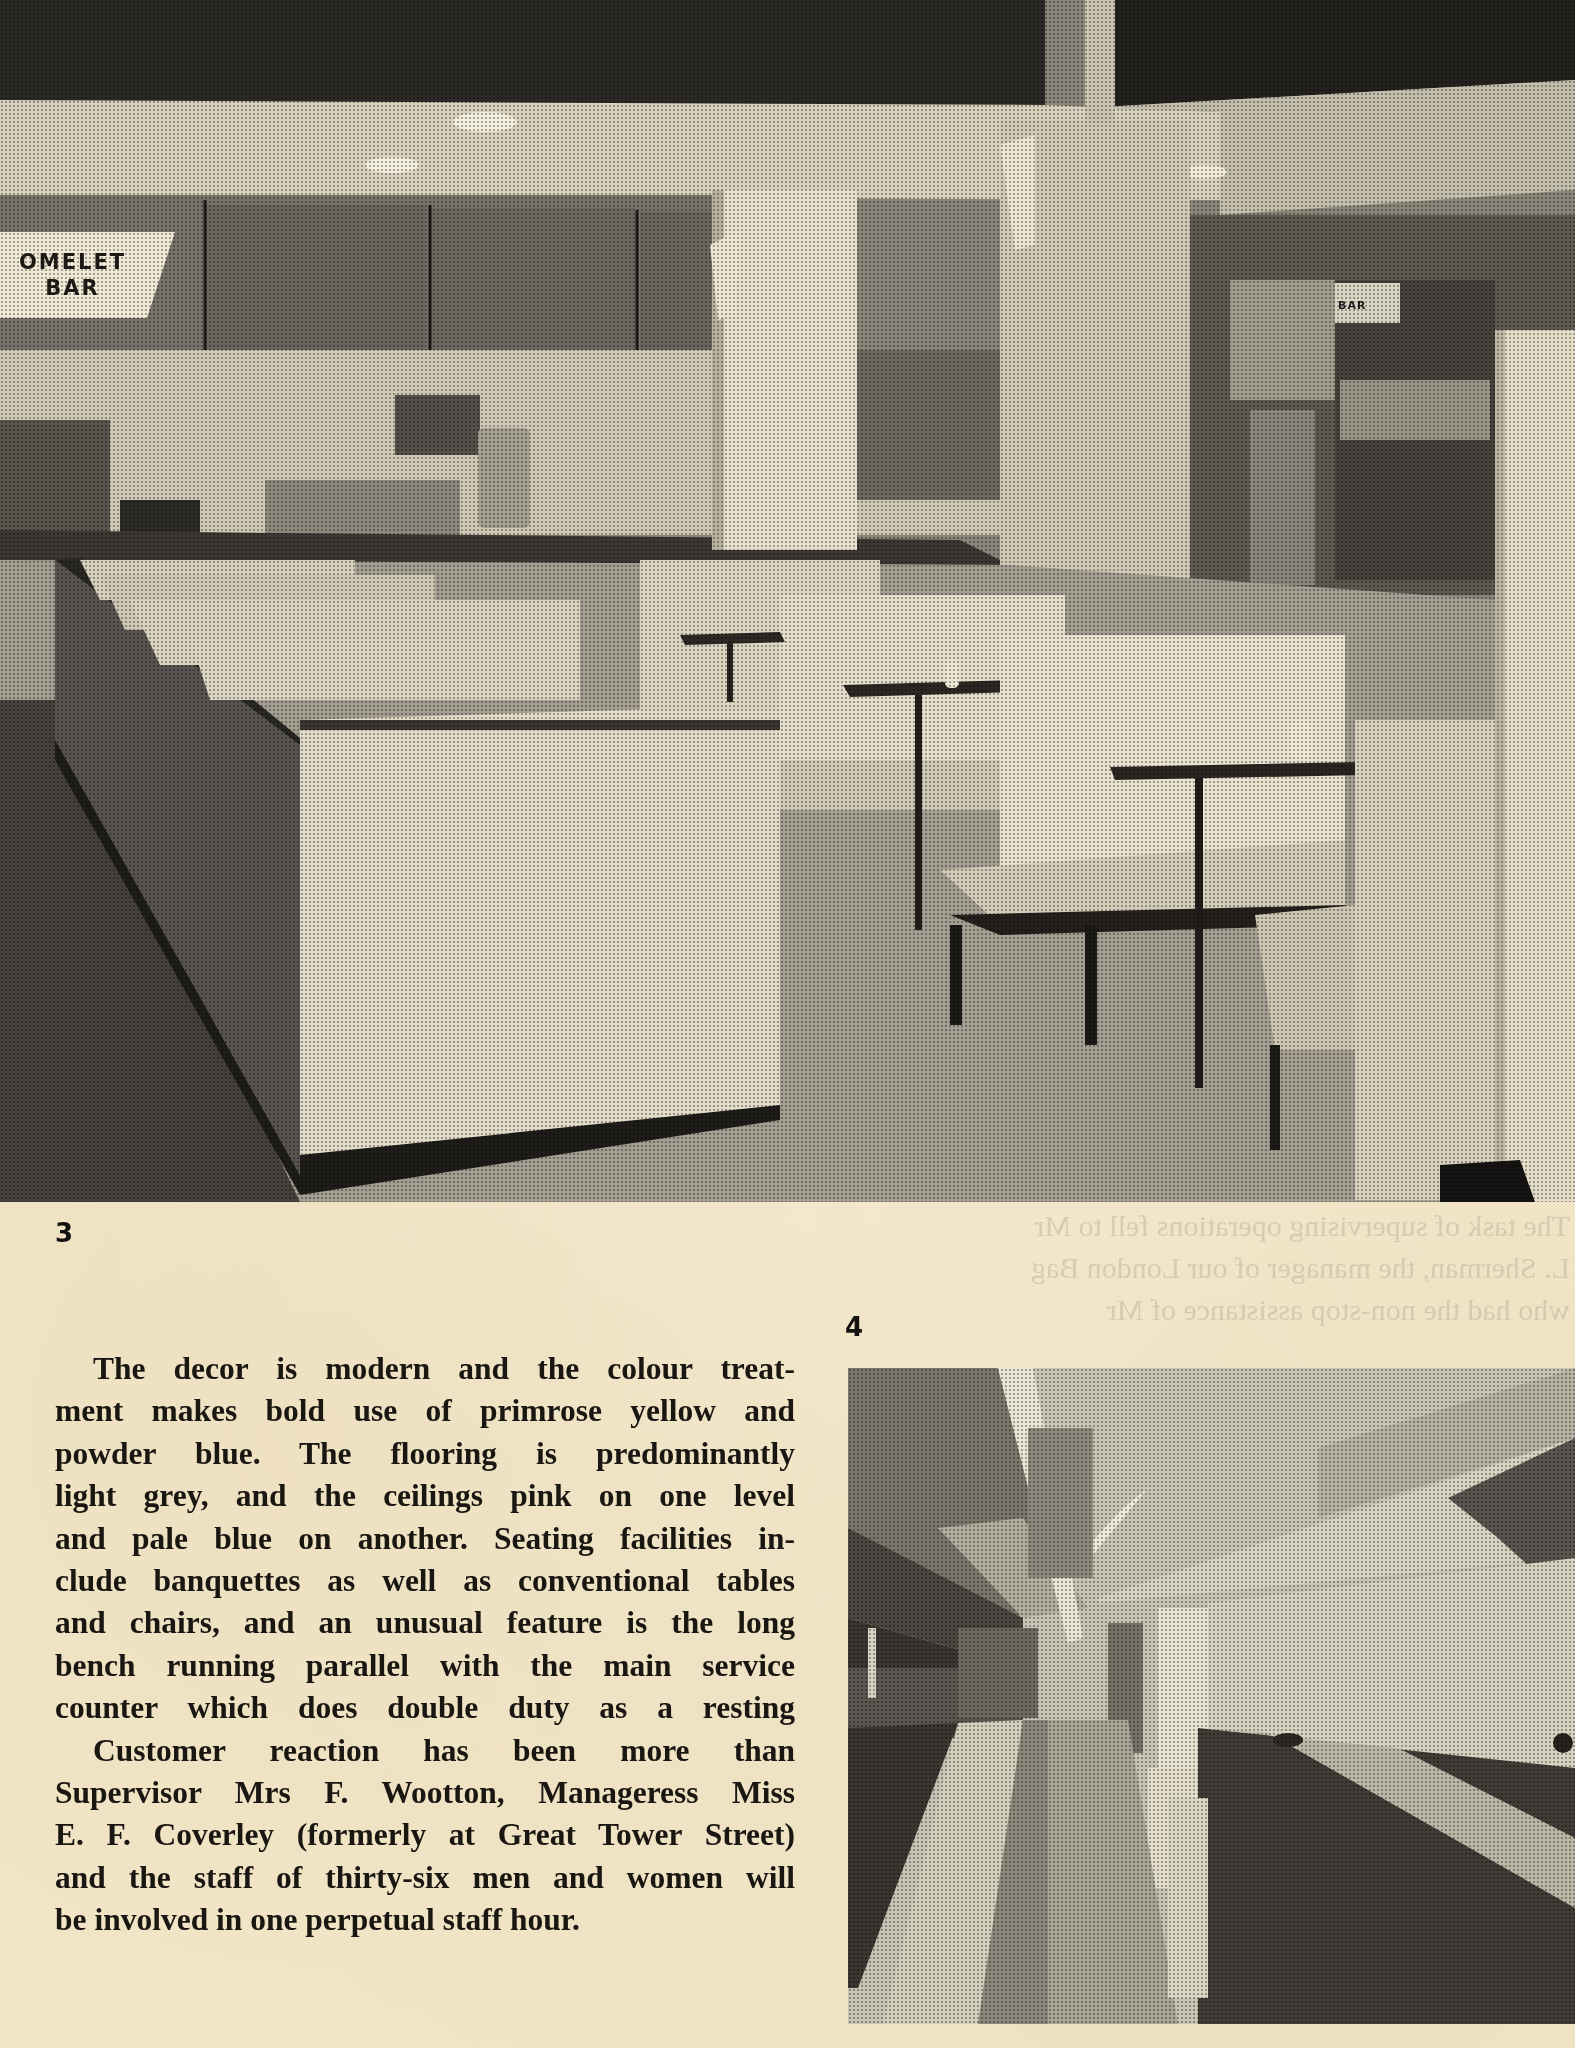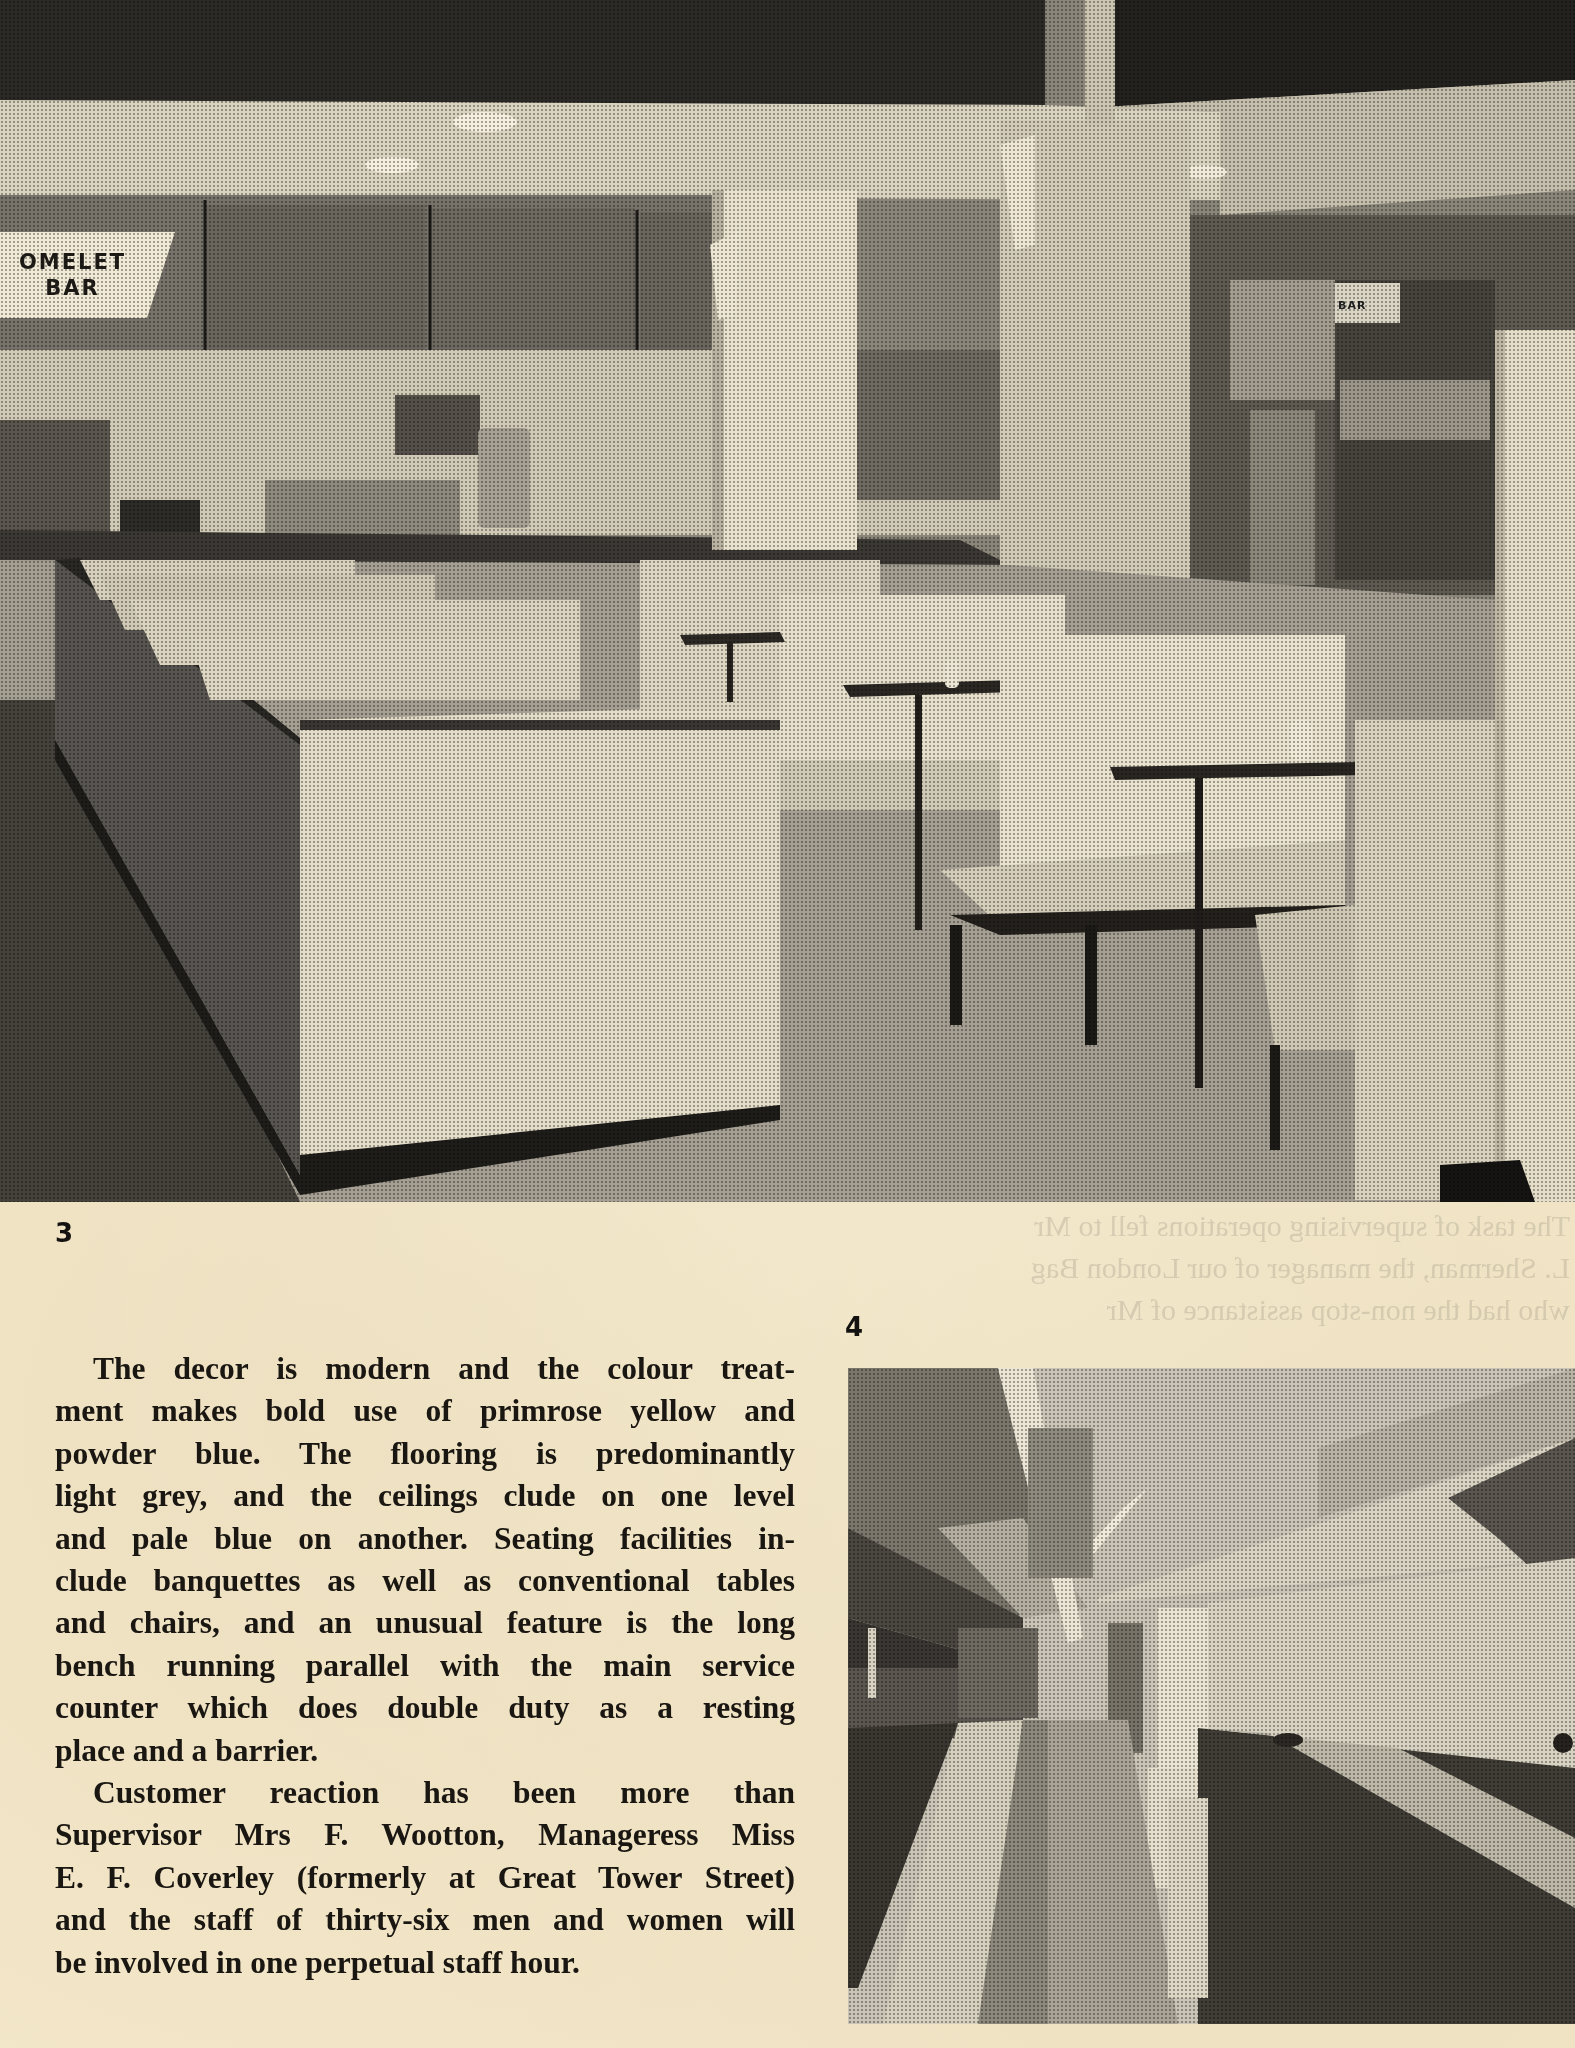--- a/index.html
+++ b/index.html
@@ -206,27 +206,26 @@
 </div>
 
 <div class="fig-num fig3">3</div>
 <div class="fig-num fig4">4</div>
 
 <div class="article">
   <div class="para">
     <span class="line indent">The decor is modern and the colour treat-</span>
     <span class="line">ment makes bold use of primrose yellow and</span>
     <span class="line">powder blue. The flooring is predominantly</span>
-    <span class="line">light grey, and the ceilings clude on one level</span>
+    <span class="line">light grey, and the ceilings pink on one level</span>
     <span class="line">and pale blue on another. Seating facilities in-</span>
     <span class="line">clude banquettes as well as conventional tables</span>
     <span class="line">and chairs, and an unusual feature is the long</span>
     <span class="line">bench running parallel with the main service</span>
     <span class="line">counter which does double duty as a resting</span>
-    <span class="line last">place and a barrier.</span>
   </div>
   <div class="para">
     <span class="line indent">Customer reaction has been more than</span>
     <span class="line">Supervisor Mrs F. Wootton, Manageress Miss</span>
     <span class="line">E. F. Coverley (formerly at Great Tower Street)</span>
     <span class="line">and the staff of thirty-six men and women will</span>
     <span class="line last">be involved in one perpetual staff hour.</span>
   </div>
 </div>
 

